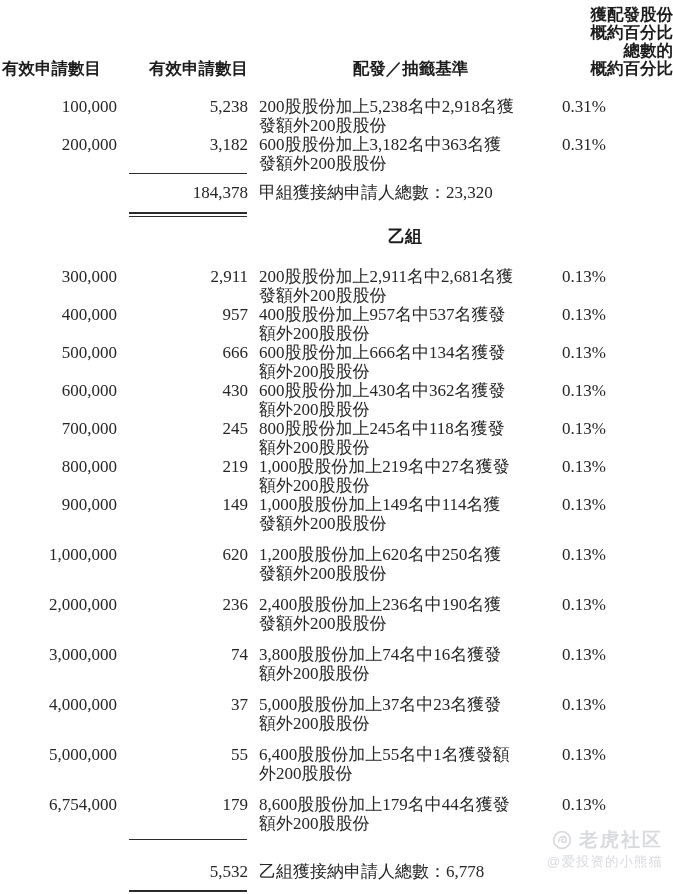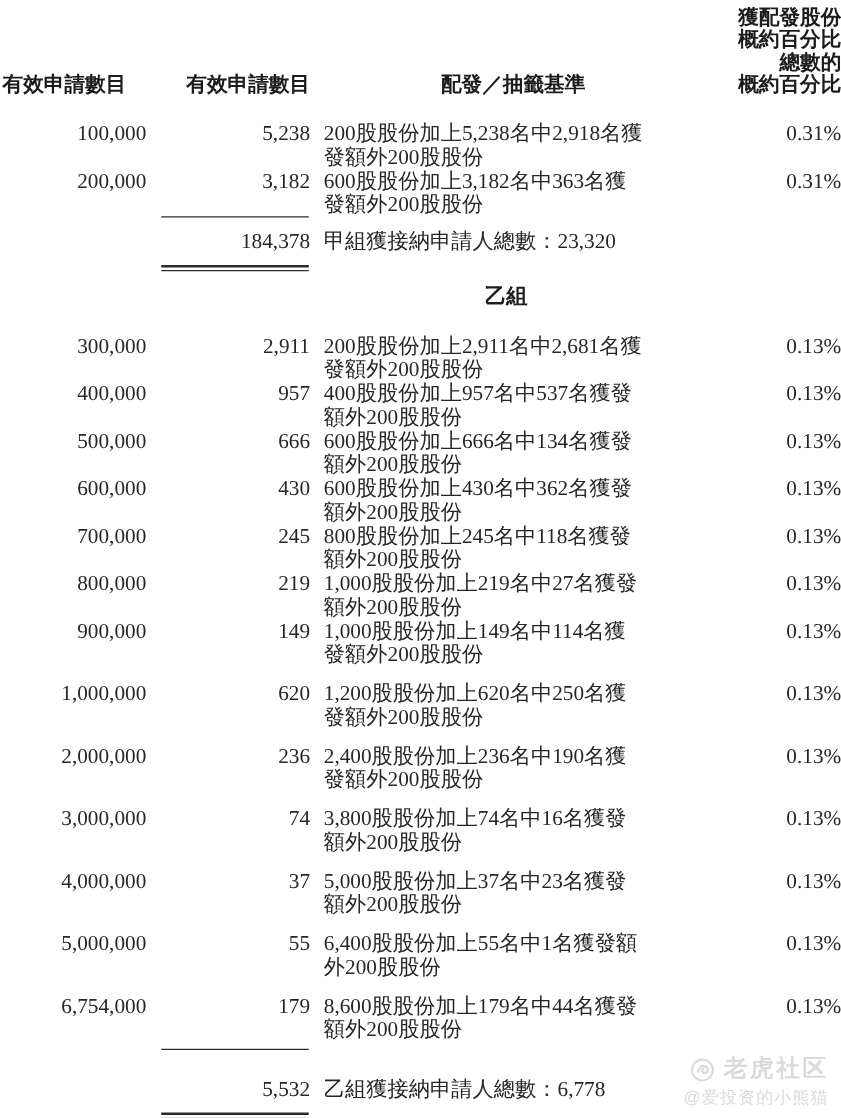--- a/index.html
+++ b/index.html
@@ -38,21 +38,21 @@
   .row {
     display:grid;
     grid-template-columns:117px 131px 314px 111px;
     min-height:38px;
     align-items:start;
   }
   .row .c1 { text-align:right; }
   .row .c2 { text-align:right; }
   .row .c3 { text-align:left; padding-left:11px; }
   .row .c3 span { display:block; }
-  .row .c4 { text-align:right; }
+  .row .c4 { }
   .row.loose { margin-top:12px; }
   #rows-a { margin-top:20px; }
 
   
   .rule {
     width:118px; margin-left:129px;
     border-top:1px solid #2b2b2b;
   }
   .rule-a { margin-top:0px; }
   .rule-b { margin-top:6px; }
@@ -83,21 +83,21 @@
     font-family:"Liberation Sans","DejaVu Sans",sans-serif;
     font-weight:bold;
     font-size:17px;
     color:#1c1c1c;
   }
   #rows-b { margin-top:21px; }
 
   
   .watermark {
     position:absolute;
-    right:10px; bottom:8px;
+    right:10px; bottom:24px;
     text-align:right;
     color:#d9dade;
     user-select:none;
   }
   .wm-brand {
     display:flex; align-items:center; justify-content:flex-end; gap:7px;
     font-family:"Liberation Sans","DejaVu Sans",sans-serif;
     font-weight:bold; font-size:19px; line-height:22px;
     letter-spacing:2px;
   }

